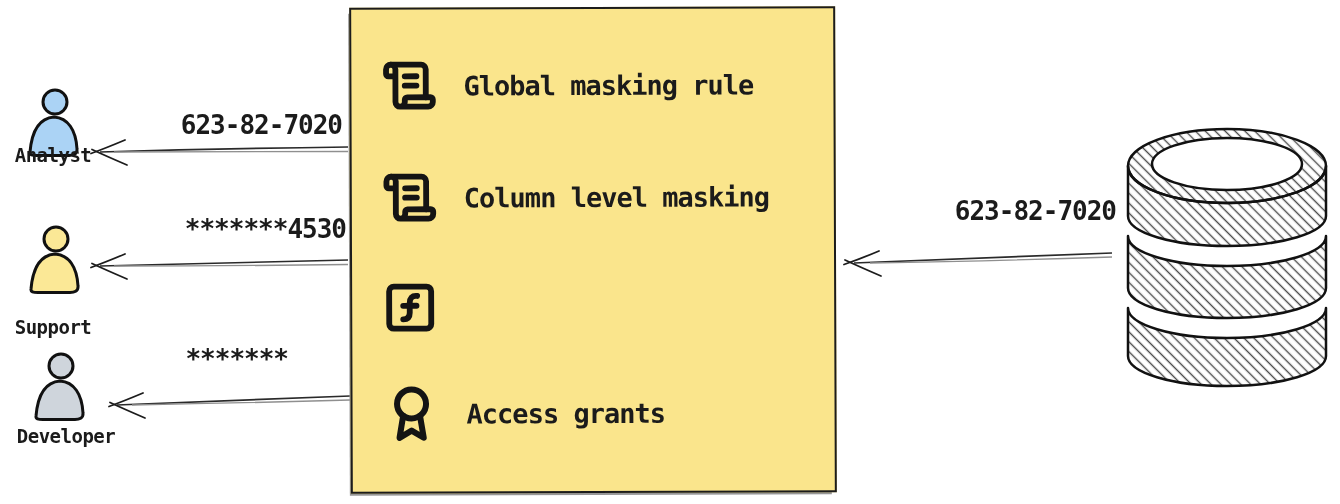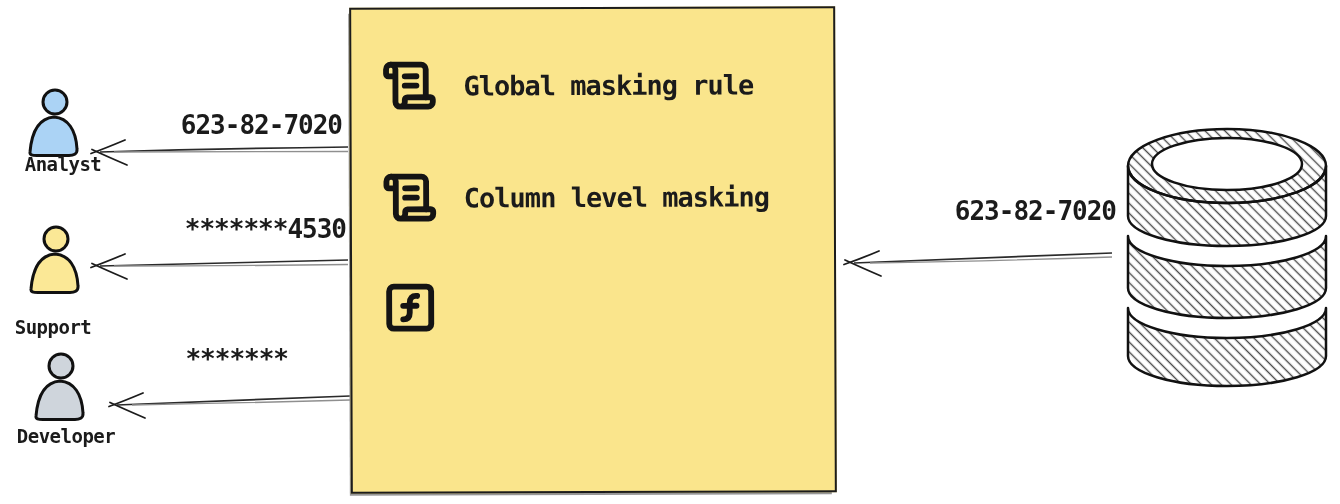--- a/index.html
+++ b/index.html
@@ -32,21 +32,21 @@
   .lucide{stroke:#141414;stroke-width:2.5;stroke-linecap:round;stroke-linejoin:round;fill:none;}
   svg{display:block;}
 </style>
 </head>
 <body>
 
 <svg class="abs" style="left:21px;top:87px;" width="66" height="72" viewBox="0 0 66 72">
   <circle cx="34" cy="15" r="12" stroke="#111" stroke-width="3" fill="#ABD3F5"></circle>
   <path d="M9 65 C 11 42 20 31 33 30 C 47 31 55 43 56 62 C 56.5 67.5 52 68.5 48 68.5 L 16 68.5 C 11 68.5 8.6 68 9 65 Z" stroke="#111" stroke-width="3" stroke-linejoin="round" fill="#ABD3F5"></path>
 </svg>
-<div class="abs persona-name" style="left:0px;top:153px;width:106px;margin-left:10px;">Analyst</div>
+<div class="abs persona-name" style="left:0px;top:144px;width:106px;">Analyst</div>
 <div class="abs masked-value" style="left:118px;top:110px;width:224px;">623-82-7020</div>
 <svg class="abs" style="left:88px;top:134px;" width="264" height="36" viewBox="0 0 264 36">
   <path d="M260 13 Q 140 14.5 12 18" stroke="#2a2a2a" stroke-width="1.7" fill="none"></path>
   <path d="M260 17.5 Q 150 18 26 18" stroke="#8f8f8f" stroke-width="1.3" fill="none"></path>
   <path d="M37 6 Q 18 14 3 19.5" stroke="#1c1c1c" stroke-width="1.8" fill="none" stroke-linecap="round"></path>
   <path d="M39 31 Q 18 22 4 15.5" stroke="#1c1c1c" stroke-width="1.8" fill="none" stroke-linecap="round"></path>
 </svg>
 
 <svg class="abs" style="left:22px;top:224px;" width="66" height="72" viewBox="0 0 66 72">
   <circle cx="34" cy="15" r="12" stroke="#111" stroke-width="3" fill="#FBE896"></circle>
@@ -103,20 +103,29 @@
   <div class="box-row" style="top:266px;">
     <svg width="56" height="56" viewBox="0 0 24 24">
       <g class="lucide">
         <rect width="18" height="18" x="3" y="3" rx="2"></rect>
         <path d="M9 17c2 0 2.8-1 2.8-2.8V10c0-2 1-3.3 3.2-3"></path>
         <path d="M9 11.2h5.7"></path>
       </g>
     </svg>
   </div>
 
+  <div class="box-row" style="top:372px;">
+    <svg width="58" height="58" viewBox="0 0 24 24">
+      <g class="lucide">
+        <circle cx="12" cy="8" r="6"></circle>
+        <path d="M15.477 12.89 17 22l-5-3-5 3 1.523-9.11"></path>
+      </g>
+    </svg>
+    <span class="row-label">Access grants</span>
+  </div>
 </div>
 
 <div class="abs masked-value" style="left:896px;top:196px;width:220px;">623-82-7020</div>
 
 <svg class="abs" style="left:840px;top:242px;" width="276" height="36" viewBox="0 0 276 36">
   <path d="M272 11 Q 150 16 14 21" stroke="#2a2a2a" stroke-width="1.7" fill="none"></path>
   <path d="M272 15 Q 160 19 30 21" stroke="#8f8f8f" stroke-width="1.3" fill="none"></path>
   <path d="M39 9 Q 20 17 4 22.5" stroke="#1c1c1c" stroke-width="1.8" fill="none" stroke-linecap="round"></path>
   <path d="M41 34 Q 20 25 5 18" stroke="#1c1c1c" stroke-width="1.8" fill="none" stroke-linecap="round"></path>
 </svg>

